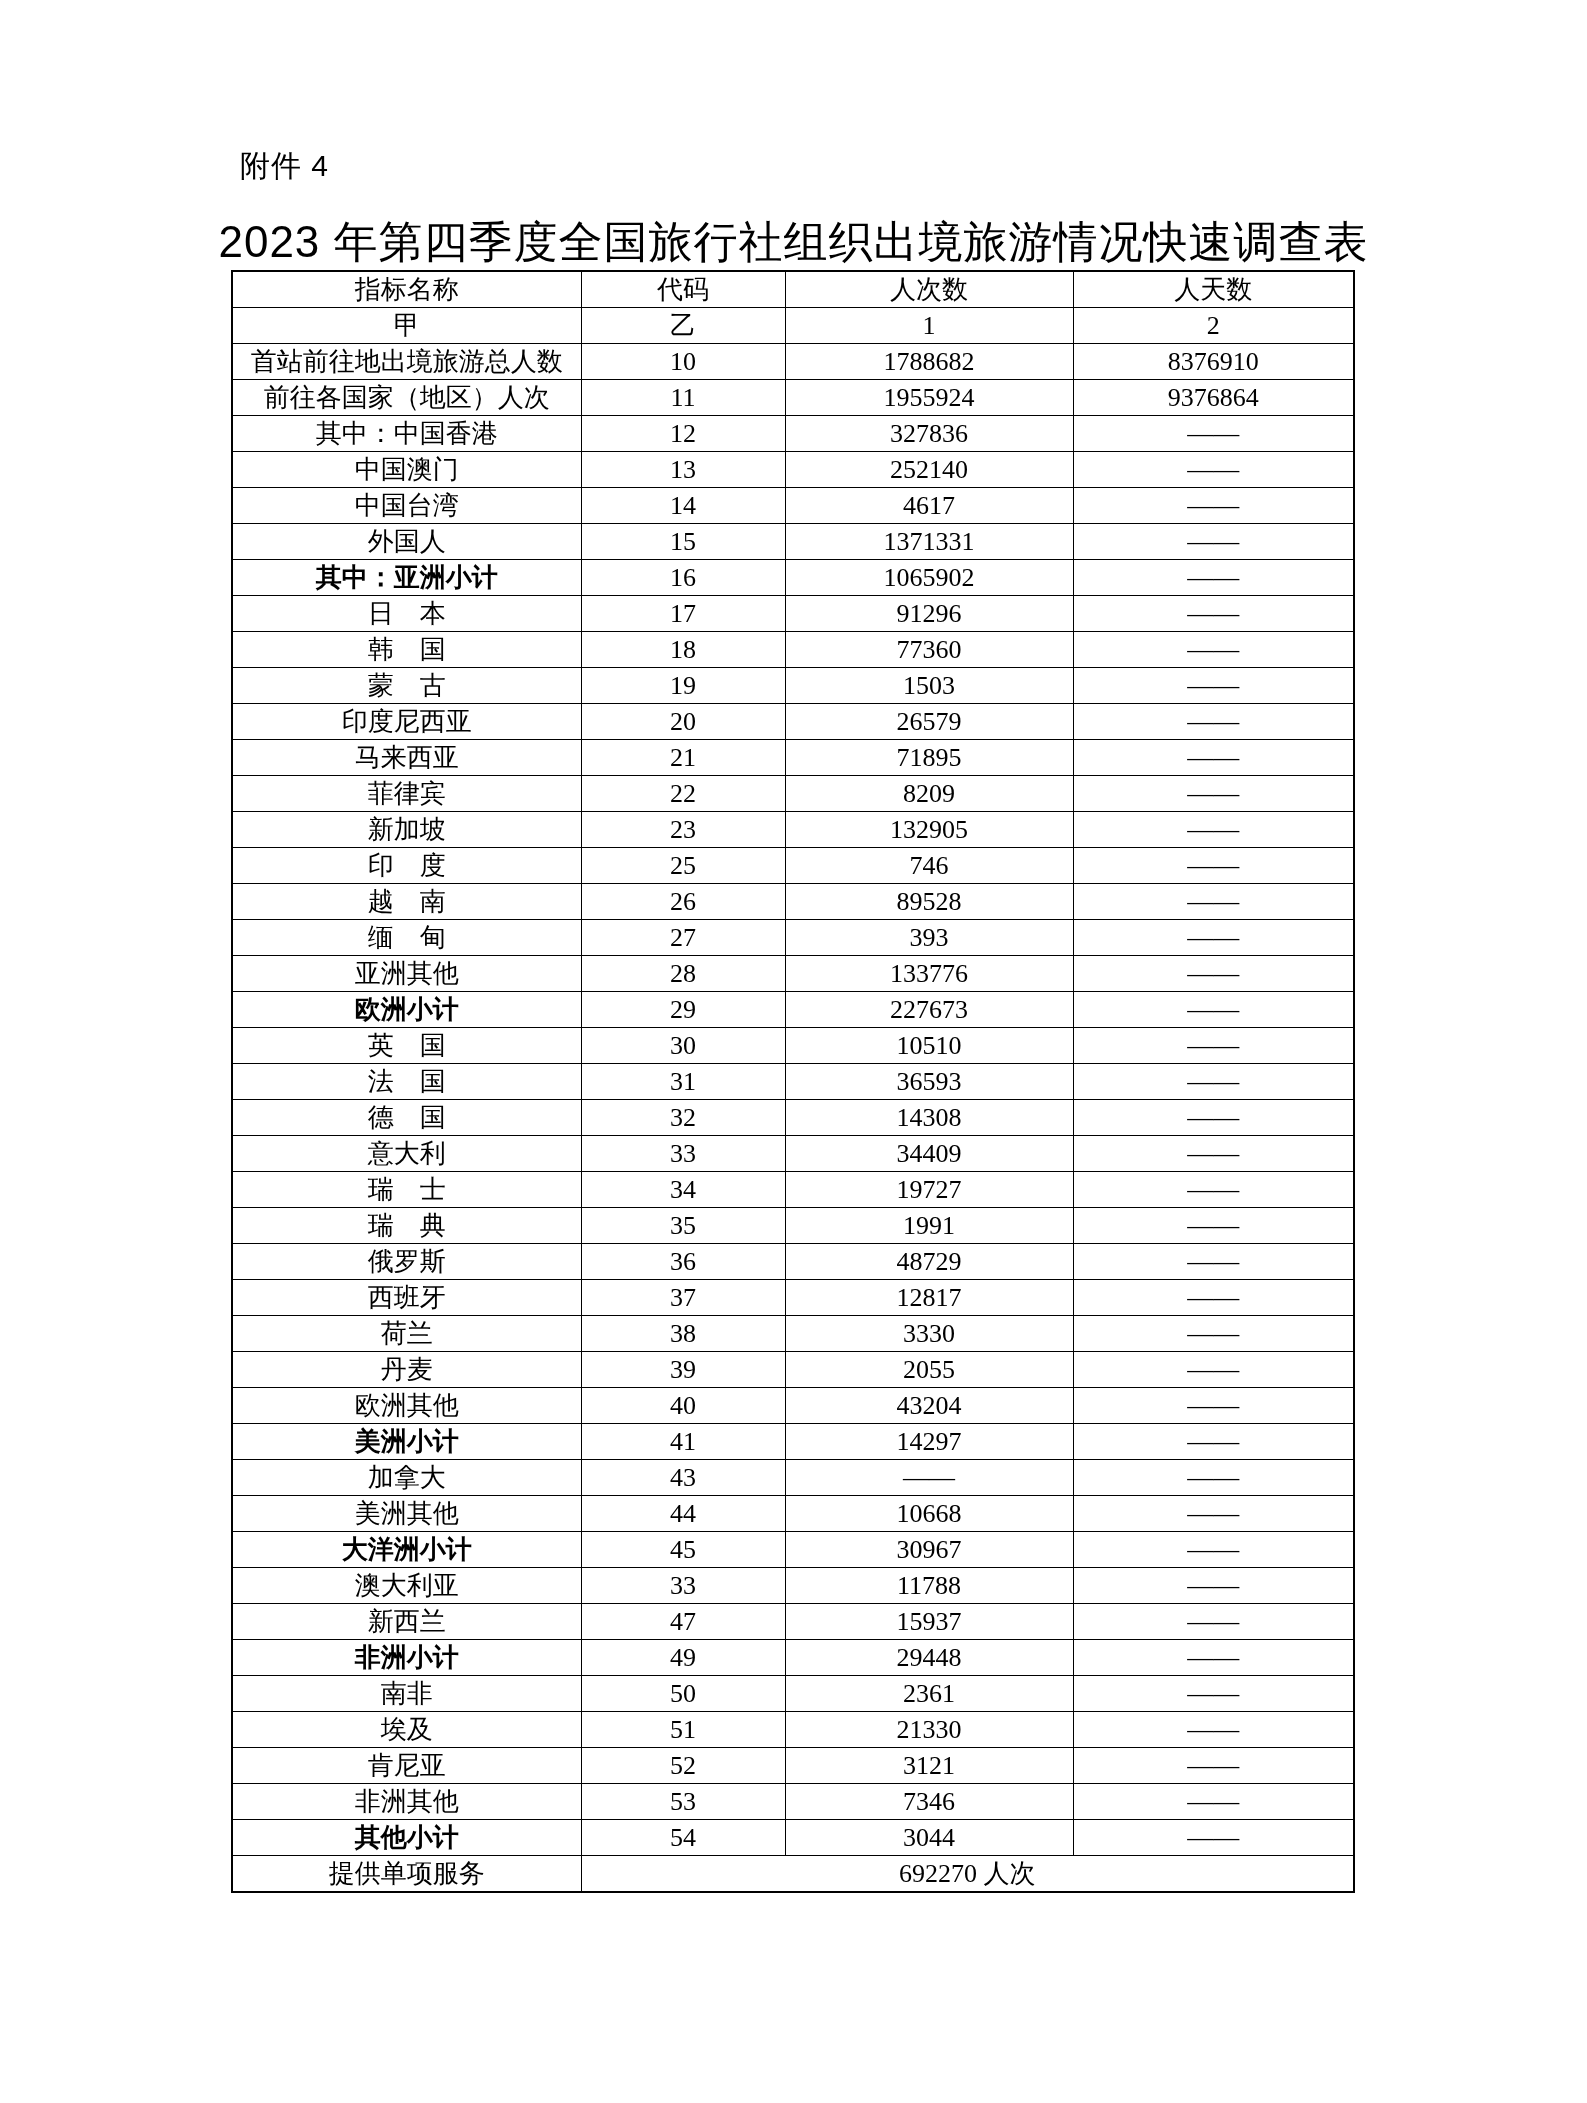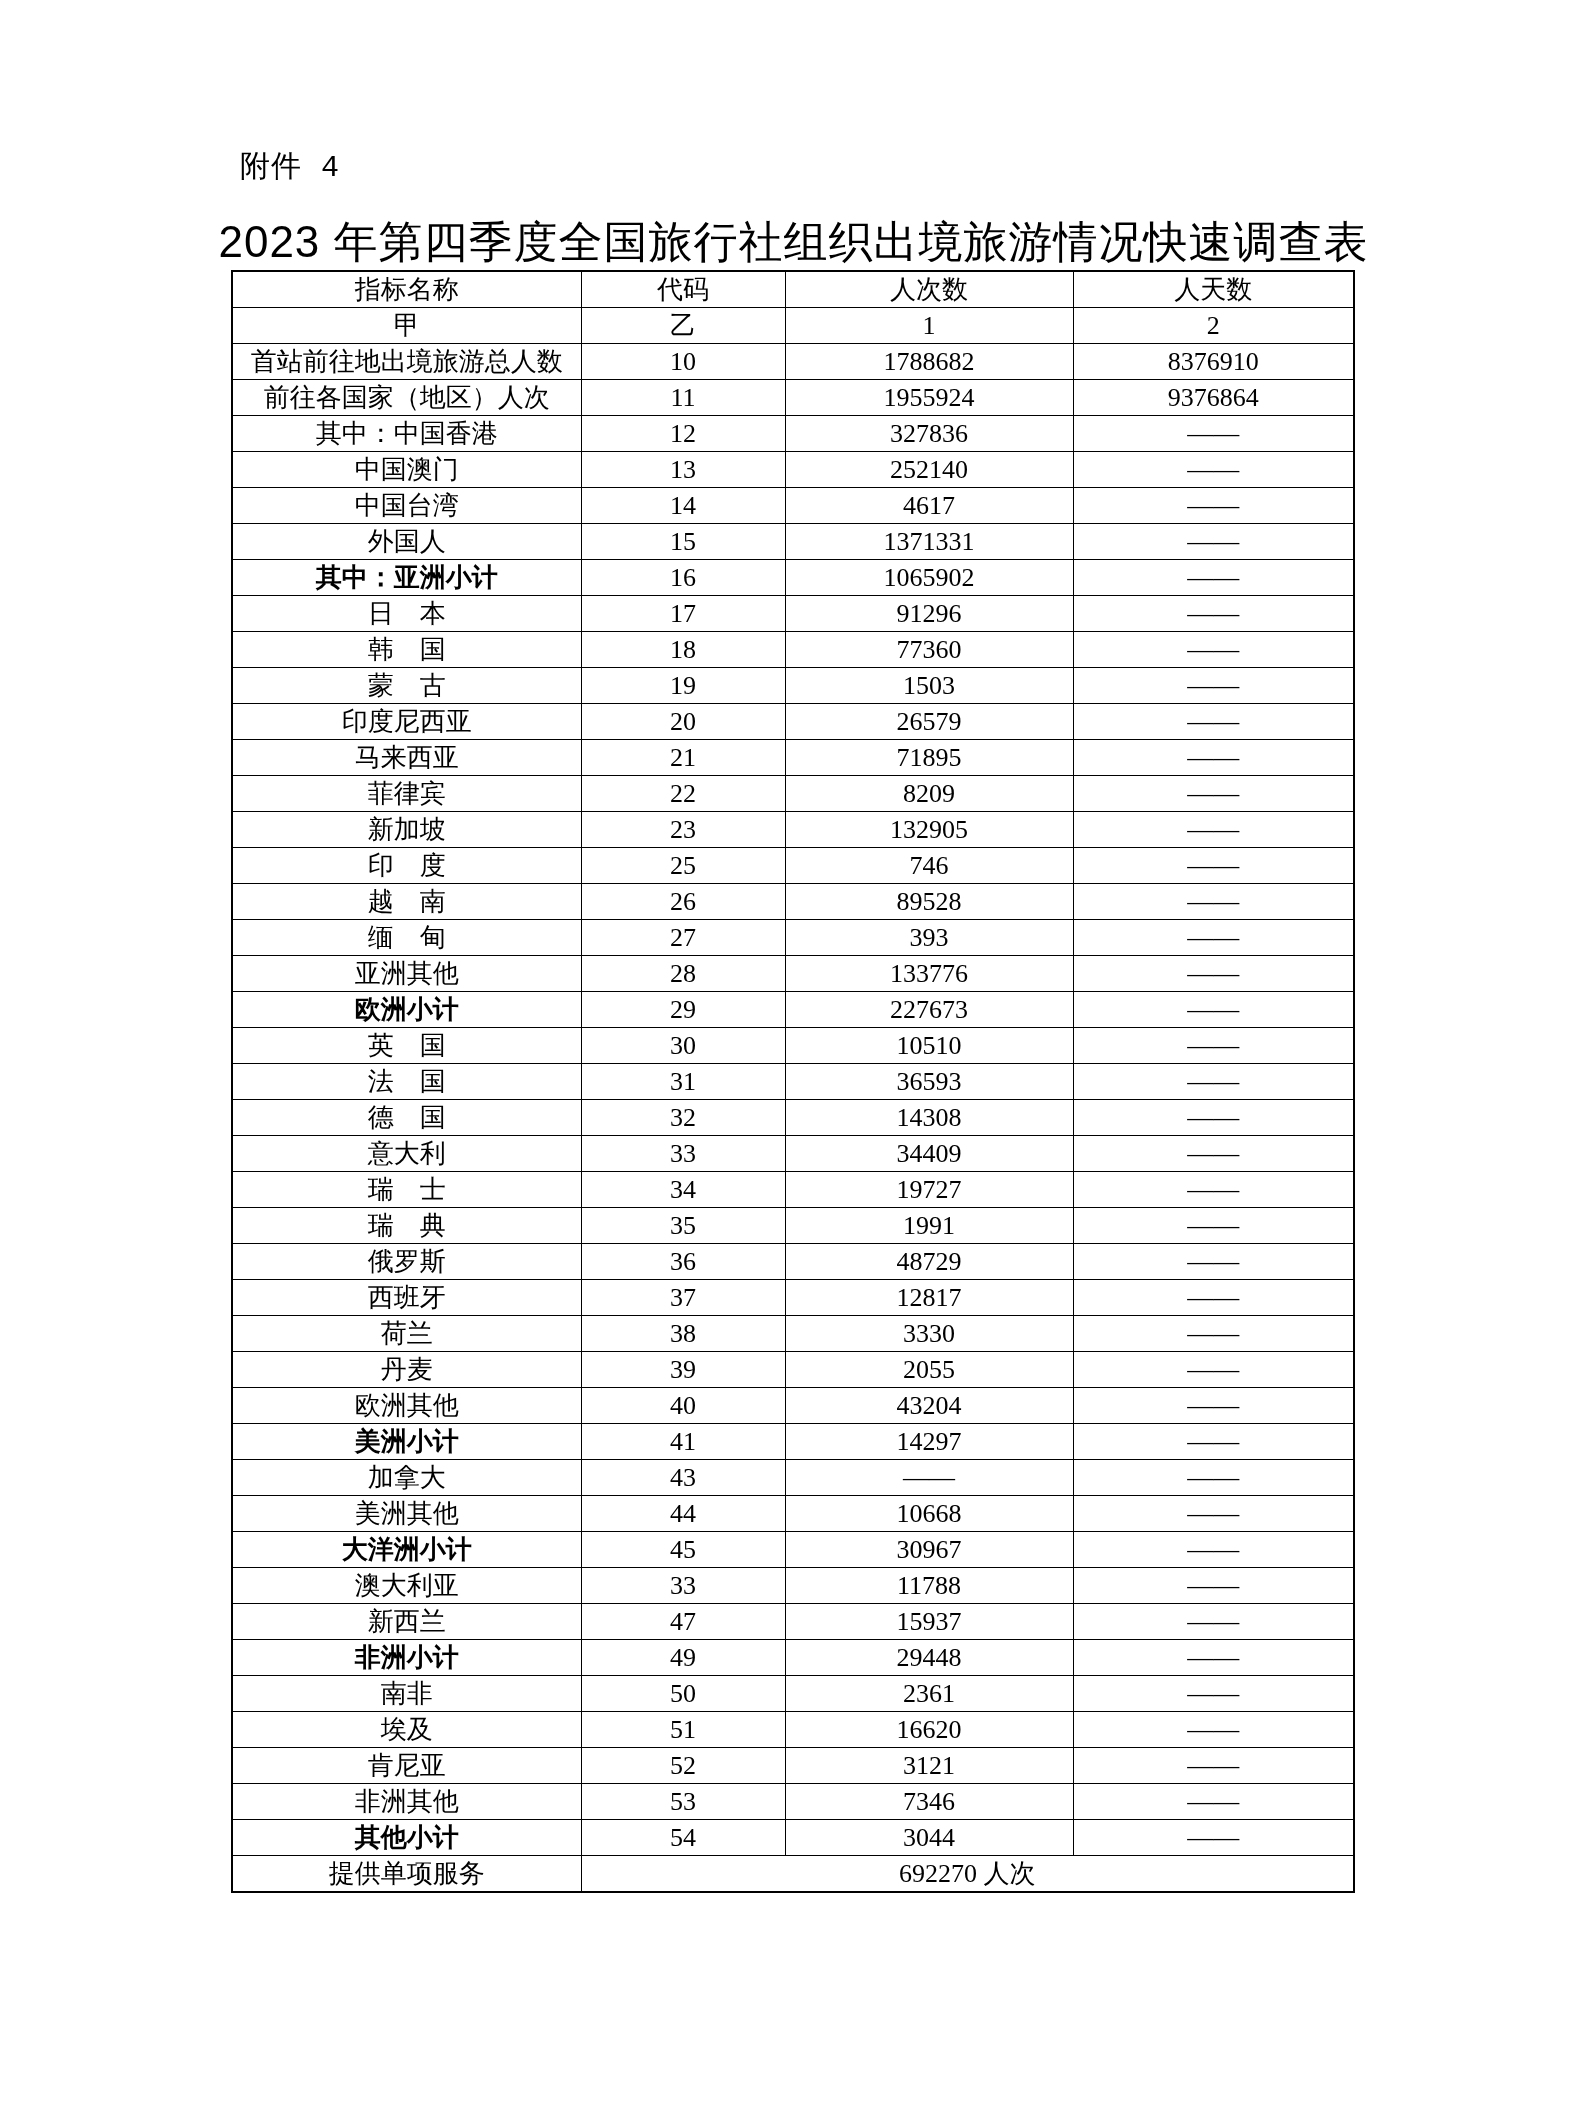--- a/index.html
+++ b/index.html
@@ -8,21 +8,21 @@
     height: 2103px;
     background: #ffffff;
     color: #000000;
     font-family: "Liberation Serif", serif;
     position: relative;
   }
   .attachment {
     position: absolute;
     left: 240px;
     top: 146px;
-    font-family: Liberation Mono, monospace;
+    font-family: Liberation Sans, sans-serif;
     font-size: 30px;
     letter-spacing: 1px;
     white-space: nowrap;
   }
   .doc-title {
     position: absolute;
     left: 0;
     right: 0;
     top: 213px;
     margin: 0;
@@ -318,21 +318,21 @@
         </tr>
         <tr>
           <td>南非</td>
           <td>50</td>
           <td>2361</td>
           <td>——</td>
         </tr>
         <tr>
           <td>埃及</td>
           <td>51</td>
-          <td>16620</td>
+          <td>21330</td>
           <td>——</td>
         </tr>
         <tr>
           <td>肯尼亚</td>
           <td>52</td>
           <td>3121</td>
           <td>——</td>
         </tr>
         <tr>
           <td>非洲其他</td>

